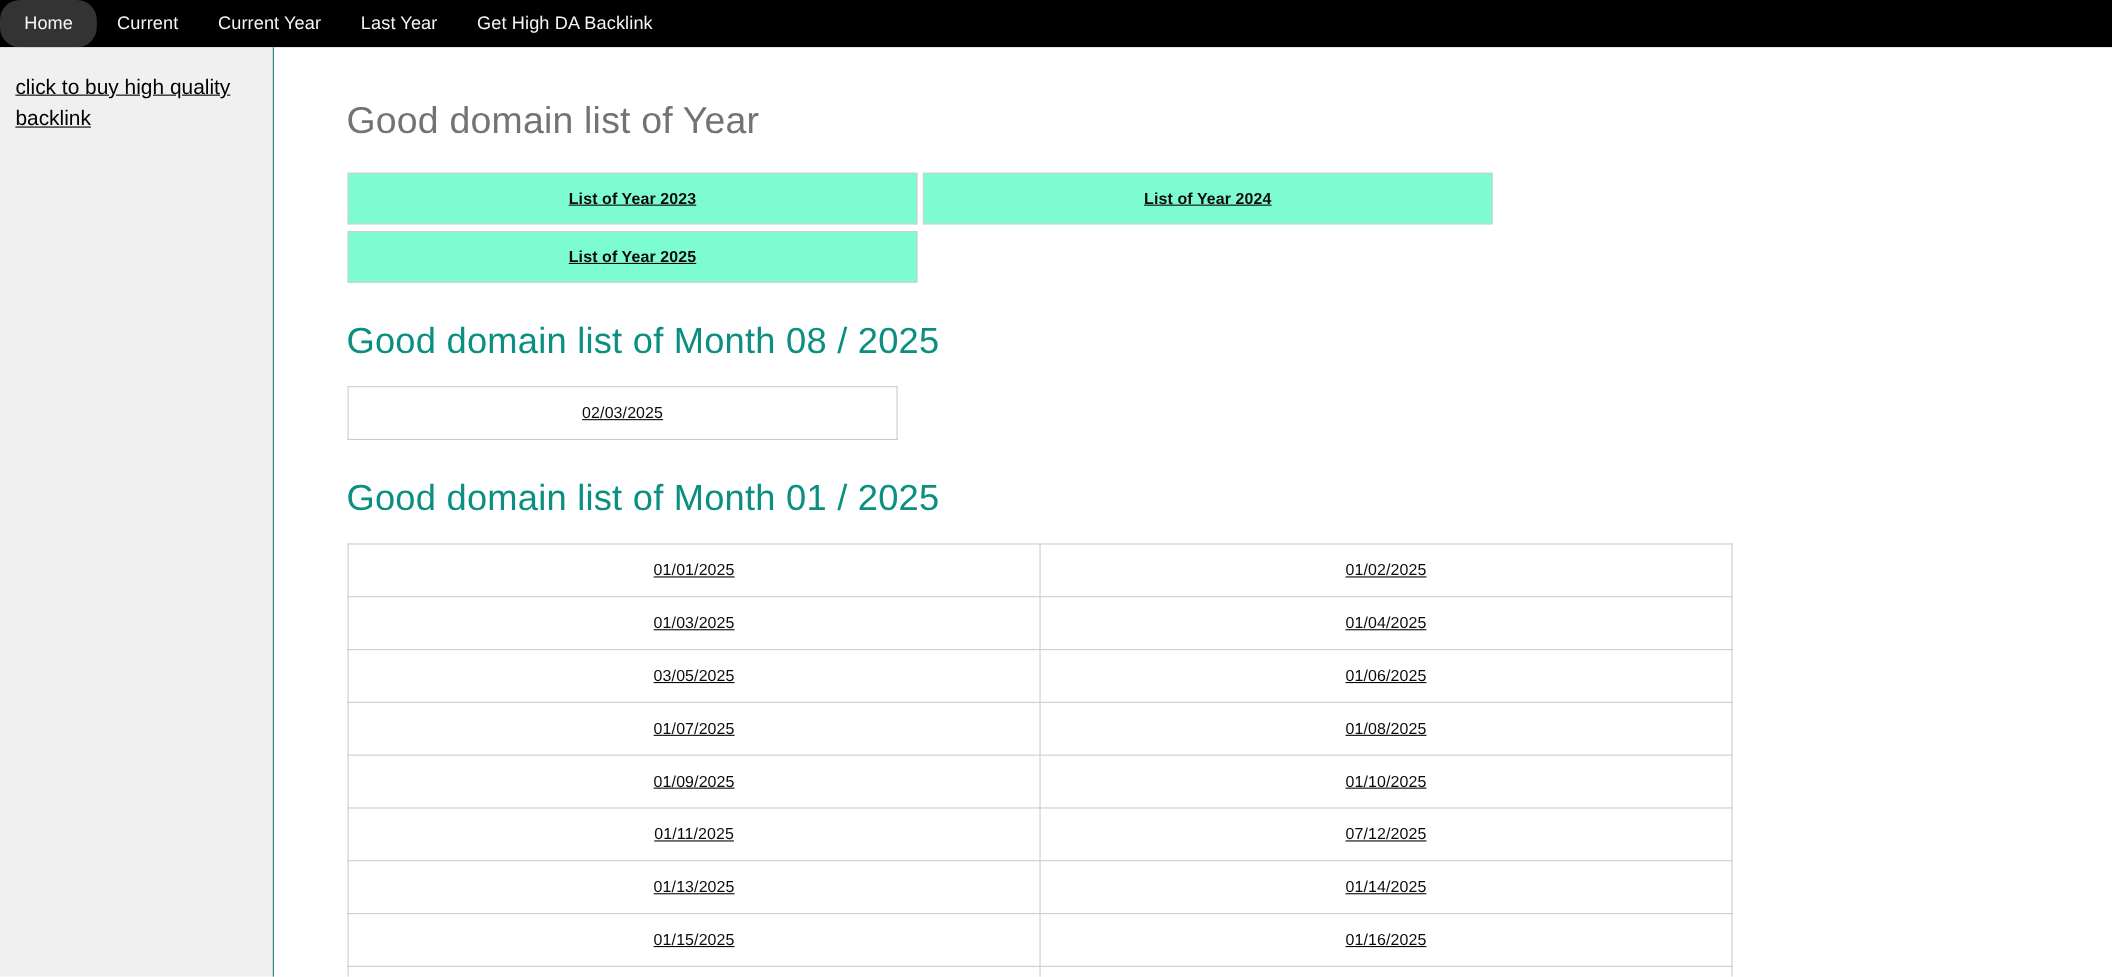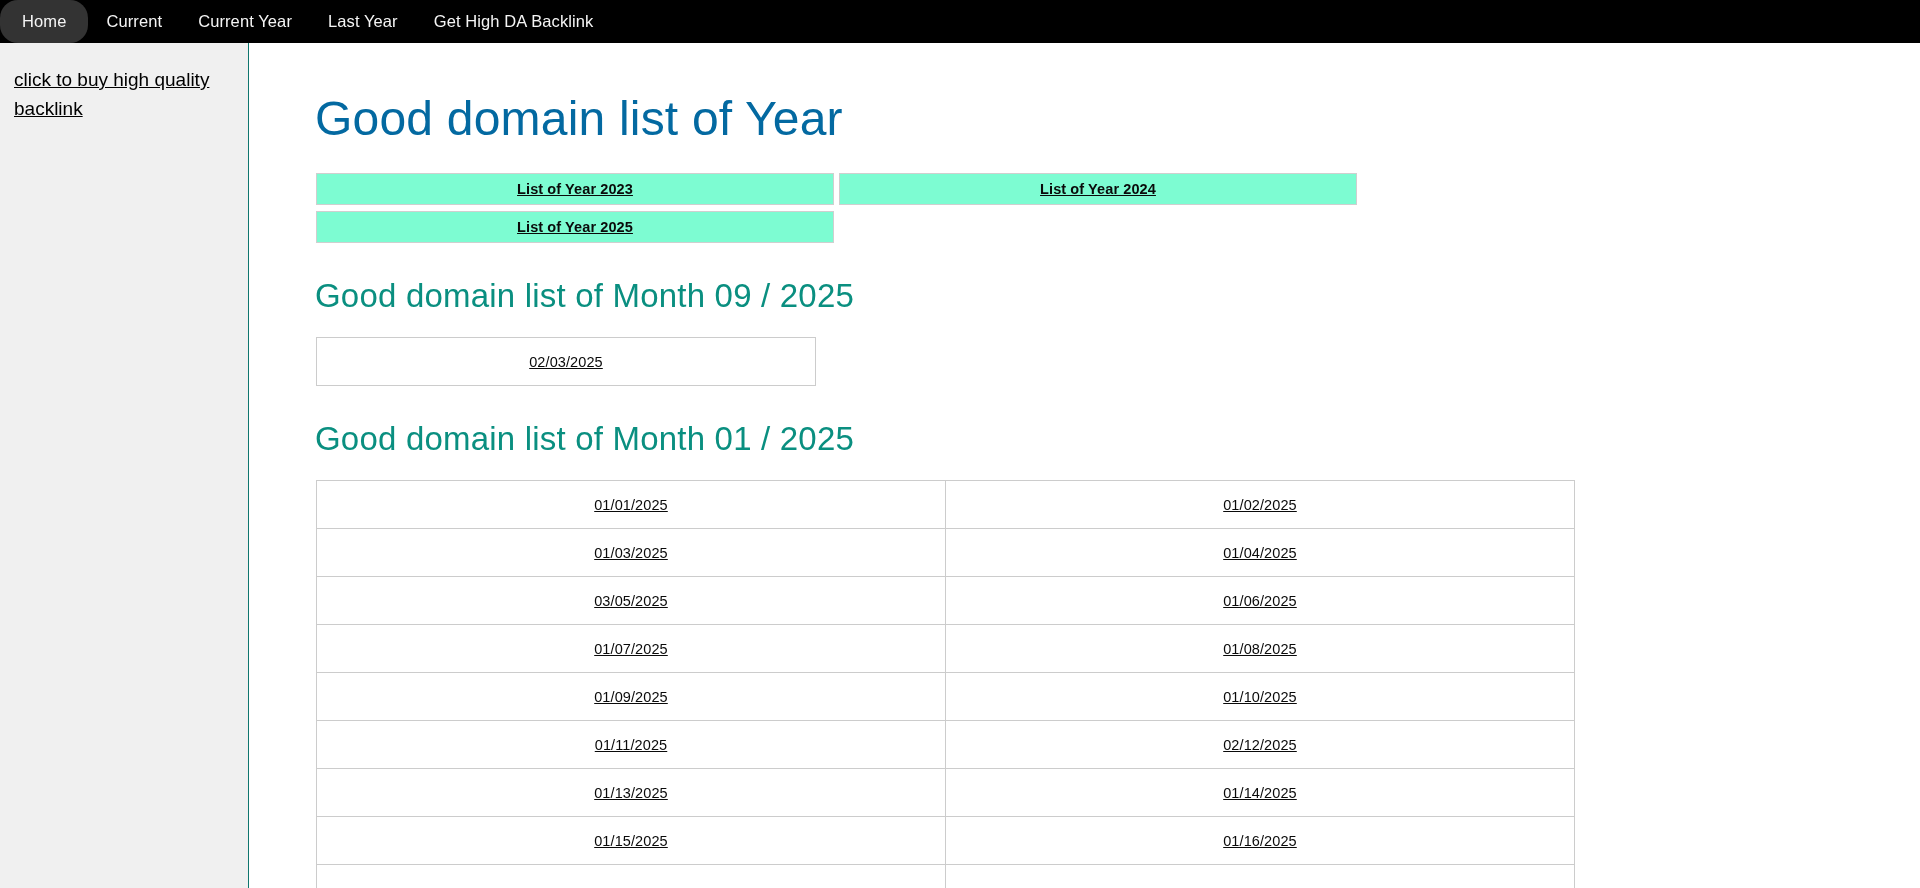--- a/index.html
+++ b/index.html
@@ -65,22 +65,22 @@
 
   
   .content {
     flex: 1;
     background: #ffffff;
     padding: 0 0 0 18px;
     overflow: hidden;
   }
 
   h1.page-title {
-    color: #0369a1;
-    font-size: 48px;
+    color: #737373;
+    font-size: 34px;
     font-weight: 400;
     margin: 48px 0 0 48px;
     letter-spacing: .2px;
   }
   h2.month-title {
     color: #0a8f80;
     font-size: 33px;
     font-weight: 400;
     margin: 34px 0 0 48px;
     letter-spacing: .2px;
@@ -89,21 +89,21 @@
   
   .year-grid {
     margin: 27px 0 0 49px;
     width: 1042px;
     display: flex;
     flex-wrap: wrap;
     gap: 6px 5px;
   }
   .year-cell {
     flex: 0 0 518px;
-    height: 32px;
+    height: 47px;
     background: #7dfcd2;
     border: 1px solid #cfcfcf;
     display: flex;
     align-items: center;
     justify-content: center;
     cursor: pointer;
   }
   .year-cell-label {
     font-size: 14.5px;
     color: #0a0a0a;
@@ -163,21 +163,21 @@
         <span class="year-cell-label">List of Year 2023</span>
       </div>
       <div class="year-cell">
         <span class="year-cell-label">List of Year 2024</span>
       </div>
       <div class="year-cell">
         <span class="year-cell-label">List of Year 2025</span>
       </div>
     </div>
 
-    <h2 class="month-title">Good domain list of Month 09 / 2025</h2>
+    <h2 class="month-title">Good domain list of Month 08 / 2025</h2>
     <table class="date-table one-col">
       <tbody>
         <tr>
           <td>
             <span class="date-link">02/03/2025</span>
           </td>
         </tr>
       </tbody>
     </table>
 
@@ -199,21 +199,21 @@
         <tr>
           <td><span class="date-link">01/07/2025</span></td>
           <td><span class="date-link">01/08/2025</span></td>
         </tr>
         <tr>
           <td><span class="date-link">01/09/2025</span></td>
           <td><span class="date-link">01/10/2025</span></td>
         </tr>
         <tr>
           <td><span class="date-link">01/11/2025</span></td>
-          <td><span class="date-link">02/12/2025</span></td>
+          <td><span class="date-link">07/12/2025</span></td>
         </tr>
         <tr>
           <td><span class="date-link">01/13/2025</span></td>
           <td><span class="date-link">01/14/2025</span></td>
         </tr>
         <tr>
           <td><span class="date-link">01/15/2025</span></td>
           <td><span class="date-link">01/16/2025</span></td>
         </tr>
         <tr>

